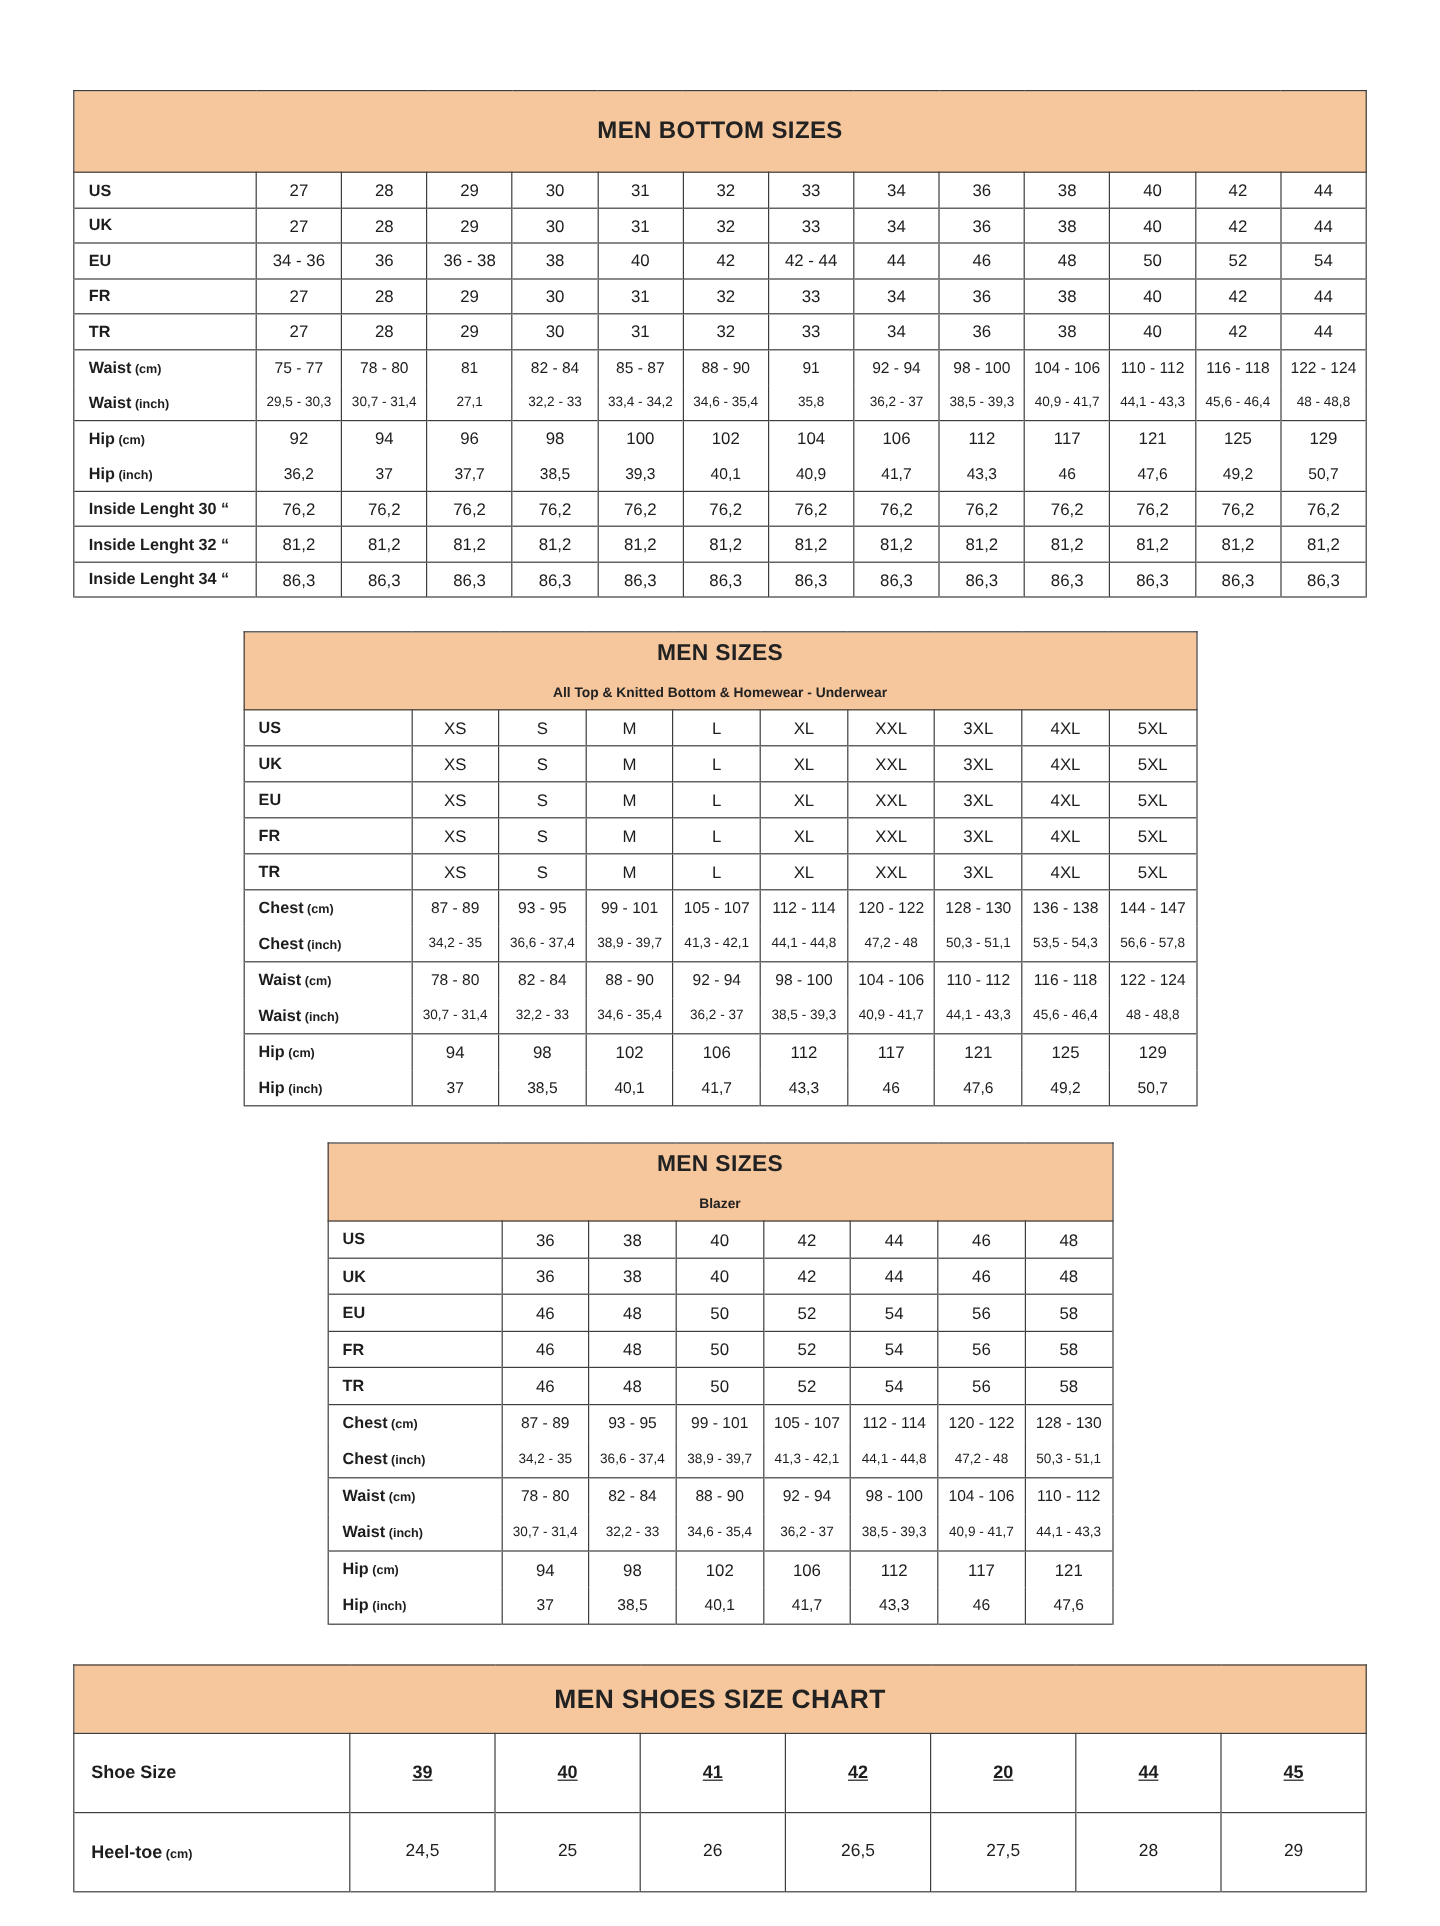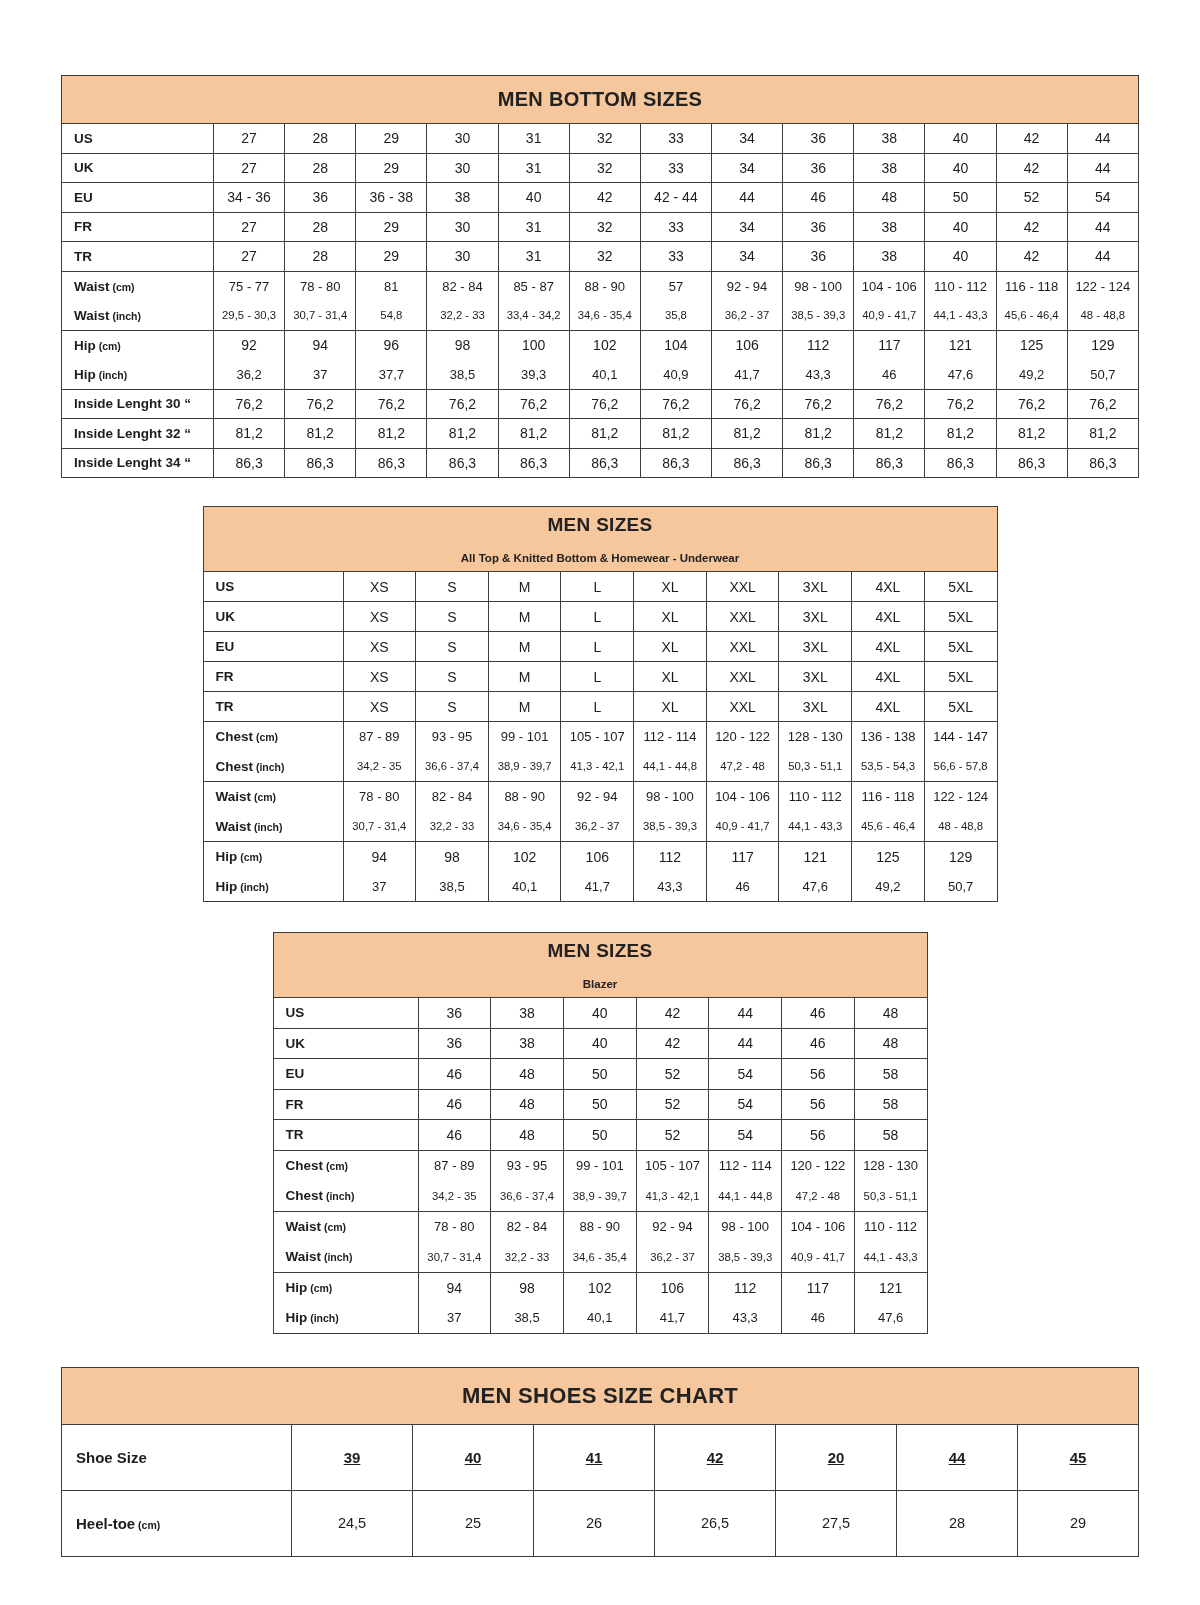--- a/index.html
+++ b/index.html
@@ -67,21 +67,21 @@
 
   .row-md td.value-cell { font-size: 14px; }
   .row-sm td.value-cell { font-size: 13px; }
   .row-xs td.value-cell { font-size: 11.3px; }
   .bold-values td.value-cell { font-weight: bold; text-decoration: underline; }
 
   
   #tbl-0 table { width: 1078px; }
   #tbl-0 col.label-col { width: 152px; }
   #tbl-0 tbody tr { height: 29.5px; }
-  #tbl-0 th.table-header { padding: 12px 0; }
+  #tbl-0 th.table-header { padding: 22px 0; }
 
   
   #tbl-1 table { width: 795px; }
   #tbl-1 col.label-col { width: 140px; }
   #tbl-1 tbody tr { height: 30px; }
   #tbl-1 th.table-header { padding: 7px 0; }
   #tbl-1 .table-title { font-size: 19px; }
 
   
   #tbl-2 table { width: 655px; }
@@ -221,33 +221,33 @@
         </tbody>
         <tbody>
           <tr class="row-sm">
             <td class="label-cell"><span class="label-main">Waist</span><span class="label-unit"> (cm)</span></td>
             <td class="value-cell">75 - 77</td>
             <td class="value-cell">78 - 80</td>
             <td class="value-cell">81</td>
             <td class="value-cell">82 - 84</td>
             <td class="value-cell">85 - 87</td>
             <td class="value-cell">88 - 90</td>
-            <td class="value-cell">57</td>
+            <td class="value-cell">91</td>
             <td class="value-cell">92 - 94</td>
             <td class="value-cell">98 - 100</td>
             <td class="value-cell">104 - 106</td>
             <td class="value-cell">110 - 112</td>
             <td class="value-cell">116 - 118</td>
             <td class="value-cell">122 - 124</td>
           </tr>
           <tr class="row-xs">
             <td class="label-cell"><span class="label-main">Waist</span><span class="label-unit"> (inch)</span></td>
             <td class="value-cell">29,5 - 30,3</td>
             <td class="value-cell">30,7 - 31,4</td>
-            <td class="value-cell">54,8</td>
+            <td class="value-cell">27,1</td>
             <td class="value-cell">32,2 - 33</td>
             <td class="value-cell">33,4 - 34,2</td>
             <td class="value-cell">34,6 - 35,4</td>
             <td class="value-cell">35,8</td>
             <td class="value-cell">36,2 - 37</td>
             <td class="value-cell">38,5 - 39,3</td>
             <td class="value-cell">40,9 - 41,7</td>
             <td class="value-cell">44,1 - 43,3</td>
             <td class="value-cell">45,6 - 46,4</td>
             <td class="value-cell">48 - 48,8</td>

